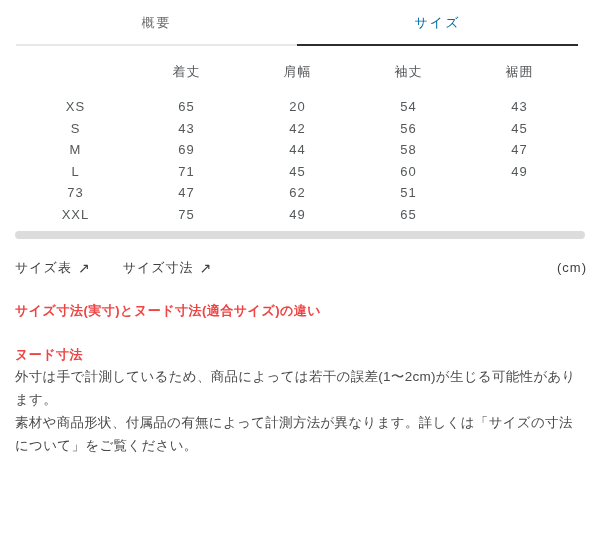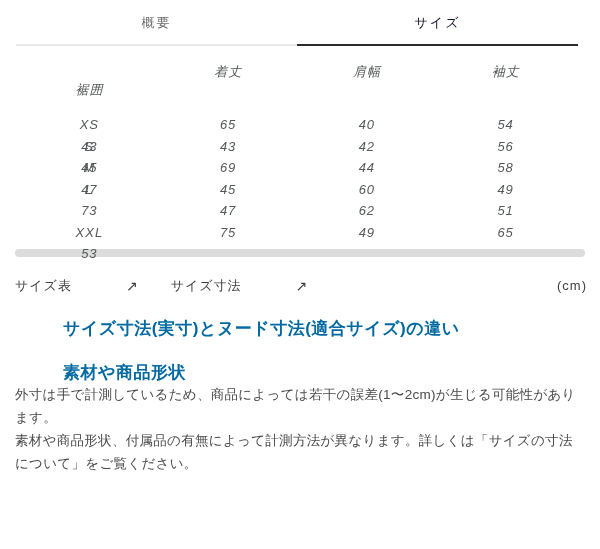--- a/index.html
+++ b/index.html
@@ -12,52 +12,52 @@
   }
 
   
   .tabbar { display:flex; margin:0 22px 0 16px;font-family:Liberation Mono, monospace; }
   .tab {
     flex:1; text-align:center; font-size:13px;
     padding:14px 0 12px 0; letter-spacing:2px;
     color:#6e6e6e; border-bottom:2px solid #e8e8e8;
     cursor:pointer;
   }
-  .tab.active { color:#0f172a; border-bottom-color:#2d2d2d;text-align:center; }
+  .tab.active { color:#0369a1; border-bottom-color:#2d2d2d;text-align:center; }
 
   
   .size-table { margin:0 25px 0 20px; font-size:13px; color:#55585a; }
-  .thead, .trow { display:grid; grid-template-columns:repeat(4,1fr);font-style:italic; }
+  .thead, .trow { display:grid; grid-template-columns:repeat(5,1fr); }
   .thead { padding-top:17px; line-height:18px; margin-bottom:15px; }
   .trow  { line-height:21.5px; height:21.5px; }
   .cell  { text-align:center; letter-spacing:1px; }
   .hcell { text-align:center; letter-spacing:1px; color:#55585a; }
 
   
   .table-scrollbar {
     height:8px; margin:6px 15px 0 15px;
     background:#dcdcdc; border-radius:4px;
   }
 
   
   .links-row {
     display:flex; align-items:center;
     margin:20px 13px 0 15px; font-size:13px; color:#3f3f3f;
     line-height:18px;
   }
-  .text-link { display:flex; align-items:center; cursor:pointer; letter-spacing:1px;gap:48px; }
+  .text-link { display:flex; align-items:center; cursor:pointer; letter-spacing:1px; }
   .text-link + .text-link { margin-left:32px; }
   .ext-arrow { font-size:14px; margin-left:6px; color:#3f3f3f; }
   .unit { margin-left:auto; letter-spacing:1px; color:#3f3f3f; }
 
   
   .sections { margin:0 14px 0 15px; }
   .text-section h3 {
-    font-size:17px; font-weight:bold; color:#0369a1;
-    line-height:20px; margin-top:24px; letter-spacing:0.5px;margin-left:48px;
+    font-size:13px; font-weight:bold; color:#ef4444;
+    line-height:20px; margin-top:24px; letter-spacing:0.5px;
   }
   .text-section p {
     font-size:13.5px; line-height:23px; color:#4a4a4a;
     letter-spacing:0.3px;
   }
 </style>
 </head>
 <body>
 
 <div class="tabbar">
@@ -72,56 +72,56 @@
   <div class="hcell">着丈</div>
       <div class="hcell">肩幅</div>
       <div class="hcell">袖丈</div>
       <div class="hcell">裾囲</div>
     </div>
   <div>
 
   <div class="trow">
         <div class="cell">XS</div>
         <div class="cell">65</div>
-        <div class="cell">40</div>
+        <div class="cell">20</div>
         <div class="cell">54</div>
         <div class="cell">43</div>
       </div>
       <div class="trow">
         <div class="cell">S</div>
         <div class="cell">43</div>
         <div class="cell">42</div>
         <div class="cell">56</div>
         <div class="cell">45</div>
       </div>
       <div class="trow">
         <div class="cell">M</div>
         <div class="cell">69</div>
         <div class="cell">44</div>
         <div class="cell">58</div>
         <div class="cell">47</div>
       </div>
       <div class="trow">
         <div class="cell">L</div>
+        <div class="cell">71</div>
         <div class="cell">45</div>
         <div class="cell">60</div>
         <div class="cell">49</div>
       </div>
       <div class="trow">
         <div class="cell">73</div>
         <div class="cell">47</div>
         <div class="cell">62</div>
         <div class="cell">51</div>
       </div>
       <div class="trow">
         <div class="cell">XXL</div>
         <div class="cell">75</div>
         <div class="cell">49</div>
         <div class="cell">65</div>
-        <div class="cell">53</div>
       </div>
     </div>
 </div>
 
 <div class="table-scrollbar"></div>
 
 <div class="links-row">
   <span class="text-link">
     <span>サイズ表</span>
     <span class="ext-arrow">↗</span>
@@ -131,19 +131,19 @@
     <span class="ext-arrow">↗</span>
   </span>
   <span class="unit">(cm)</span>
 </div>
 
 <div class="sections">
   <section class="text-section">
     <h3>サイズ寸法(実寸)とヌード寸法(適合サイズ)の違い</h3>
   </section>
   <section class="text-section">
-    <h3>素材や商品形状</h3>
+    <h3>ヌード寸法</h3>
     <div class="paras">
         <p>外寸は手で計測しているため、商品によっては若干の誤差(1〜2cm)が生じる可能性があります。</p>
         <p>素材や商品形状、付属品の有無によって計測方法が異なります。詳しくは「サイズの寸法について」をご覧ください。</p>
       </div>
   </section>
 </div>
 
 </body></html>

